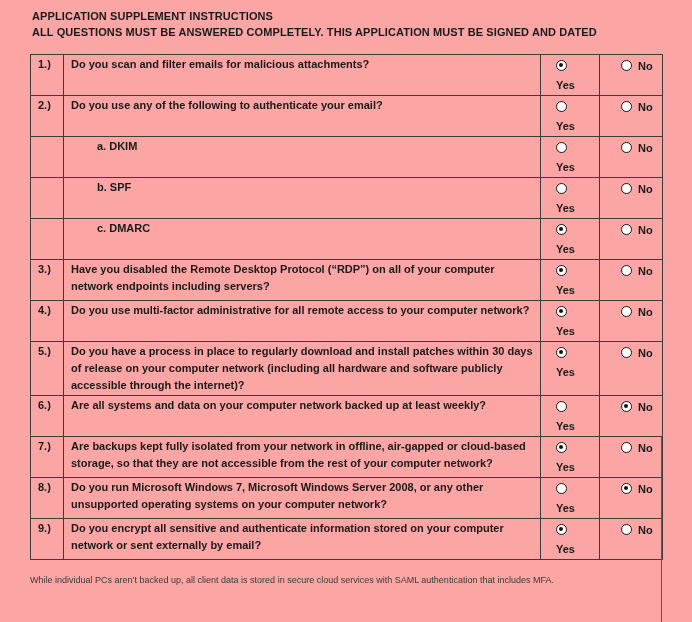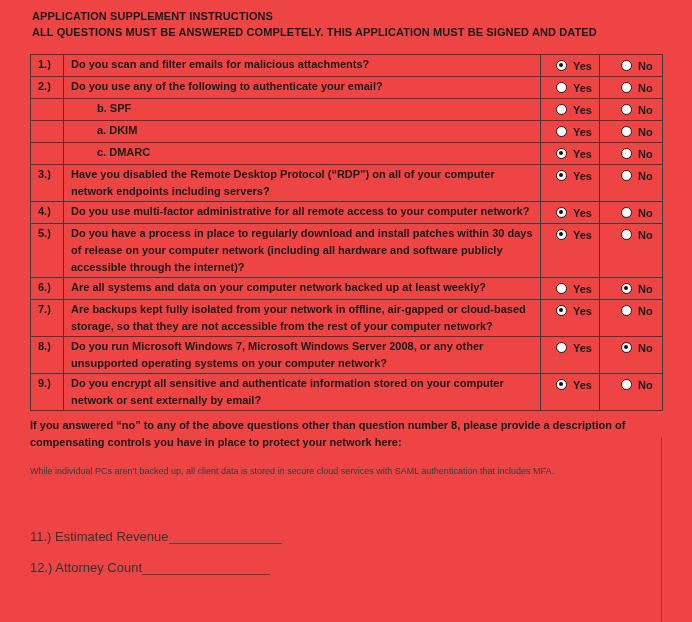--- a/index.html
+++ b/index.html
@@ -6,21 +6,21 @@
   html, body { background: #ffffff; }
   body {
     font-family: "Liberation Sans", sans-serif;
     color: #1a1a1a;
     -webkit-font-smoothing: antialiased;
   }
   .page {
     position: relative;
     width: 692px;
     height: 622px;
-    background: #ef4444;
+    background: #fca5a5;
     overflow: hidden;
     padding: 8px 0 0 30px;
   }
   
   .header { margin-left: 2px; }
   .header div {
     font-size: 11px;
     font-weight: bold;
     line-height: 16px;
     letter-spacing: 0.1px;
@@ -41,21 +41,21 @@
   }
   td.num-cell { padding: 1px 2px 1px 7px; }
   td.q-cell { padding: 1px 6px 1px 7px; margin-top: 28px; }
   td.q-cell .indent { padding-left: 26px; display: block; }
   td.opt-cell { padding: 3px 0 1px 0; }
   .opt {
     display: flex;
     align-items: flex-start;
     gap: 6px;
   }
-  .opt.yes { padding-left: 15px; }
+  .opt.yes { padding-left: 15px; flex-direction: column; }
   .opt.no  { padding-left: 21px; }
   .radio {
     flex: 0 0 auto;
     width: 11px;
     height: 11px;
     margin-top: 2px;
     border: 1.5px solid #161616;
     border-radius: 50%;
     position: relative;
     background: #ffffff;
@@ -156,39 +156,39 @@
       <td class="opt-cell">
         <span class="opt no">
           <span class="radio"></span>
           <span>No</span>
         </span>
       </td>
     </tr>
         <tr>
       <td class="num-cell"></td>
       <td class="q-cell">
+        <span class="indent">a. DKIM</span>
+      </td>
+      <td class="opt-cell">
+        <span class="opt yes">
+          <span class="radio"></span>
+          <span>Yes</span>
+        </span>
+      </td>
+      <td class="opt-cell">
+        <span class="opt no">
+          <span class="radio"></span>
+          <span>No</span>
+        </span>
+      </td>
+    </tr>
+        <tr>
+      <td class="num-cell"></td>
+      <td class="q-cell">
         <span class="indent">b. SPF</span>
-      </td>
-      <td class="opt-cell">
-        <span class="opt yes">
-          <span class="radio"></span>
-          <span>Yes</span>
-        </span>
-      </td>
-      <td class="opt-cell">
-        <span class="opt no">
-          <span class="radio"></span>
-          <span>No</span>
-        </span>
-      </td>
-    </tr>
-        <tr>
-      <td class="num-cell"></td>
-      <td class="q-cell">
-        <span class="indent">a. DKIM</span>
       </td>
       <td class="opt-cell">
         <span class="opt yes">
           <span class="radio"></span>
           <span>Yes</span>
         </span>
       </td>
       <td class="opt-cell">
         <span class="opt no">
           <span class="radio"></span>
@@ -336,21 +336,20 @@
       <td class="opt-cell">
         <span class="opt no">
           <span class="radio"></span>
           <span>No</span>
         </span>
       </td>
     </tr>
       </tbody>
   </table>
 
-  <div class="followup-prompt">If you answered “no” to any of the above questions other than question number 8, please provide a description of compensating controls you have in place to protect your network here:</div>
 
   <div class="followup-response">While individual PCs aren’t backed up, all client data is stored in secure cloud services with SAML authentication that includes MFA.</div>
 
   <div class="field first">
     <span class="field-label">11.) Estimated Revenue</span><span class="field-line revenue"></span>
   </div>
 
   <div class="field">
     <span class="field-label">12.) Attorney Count</span><span class="field-line attorney"></span>
   </div>

